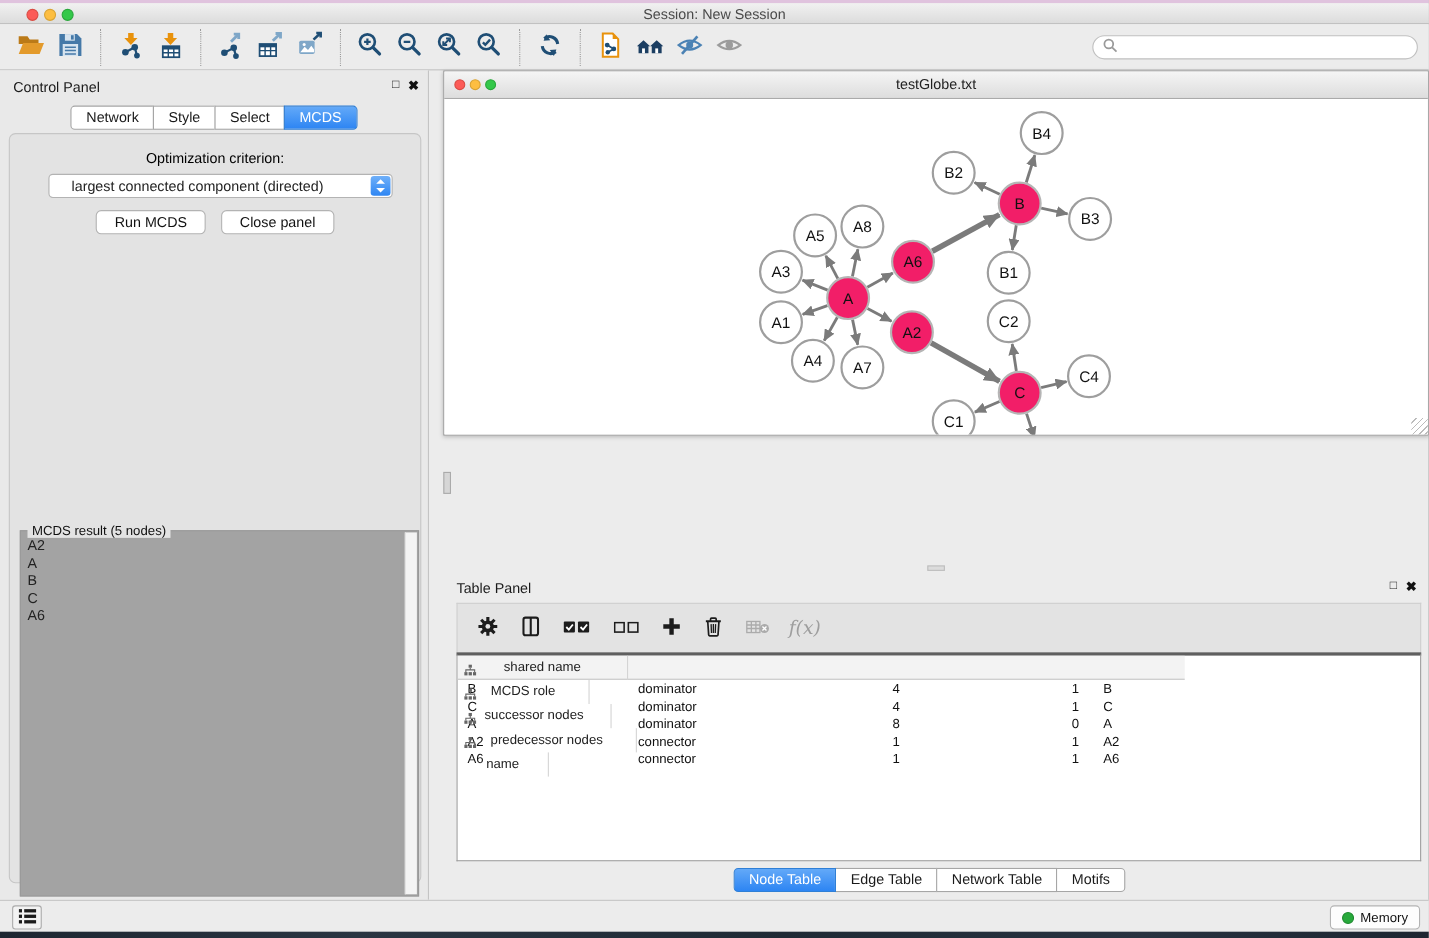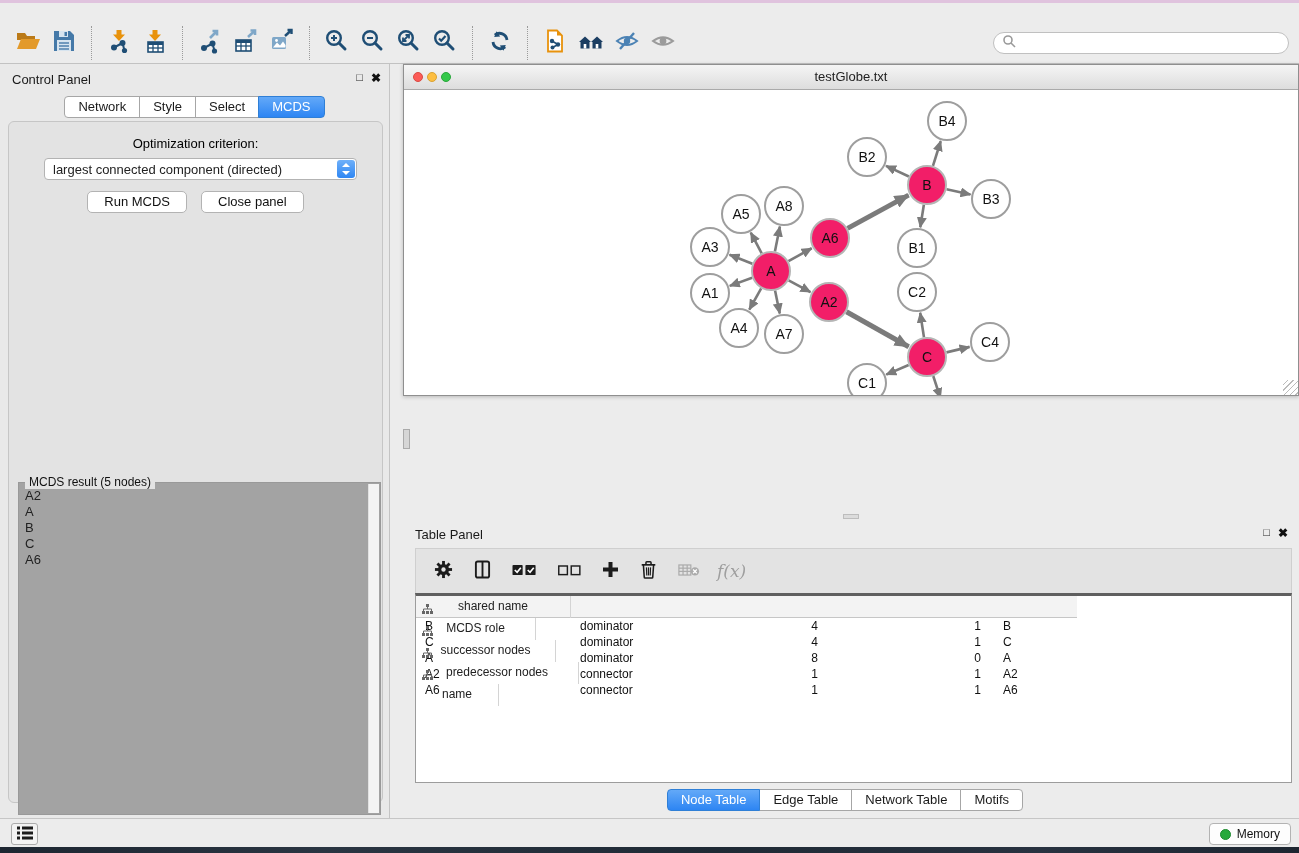--- a/index.html
+++ b/index.html
@@ -54,21 +54,21 @@
   .seg-tab:last-child { border-radius:0 4px 4px 0; }
   .seg-tab.active { background:linear-gradient(#63a9f8,#2d85f3); color:#fff; border-color:#2f7fd6; z-index:1; }
   .cp-body {
     position:absolute; left:8px; top:57px; width:375px; height:682px;
     background:#e3e3e3; border:1px solid #c6c6c6; border-radius:6px;
   }
   .opt-label { position:absolute; left:0; right:0; top:14px; text-align:center; font-size:13px; color:#000000; }
   .dropdown {
     position:absolute; left:35px; top:36px; width:313px; height:22px;
     background:#fff; border:1px solid #b3b3b3; border-radius:4px;
-    display:flex; align-items:center; padding-left:8px; font-size:13px;
+    display:flex; align-items:center; padding-left:20px; font-size:13px;
   }
   .dd-value { flex:1; overflow:hidden; white-space:nowrap; }
   .dd-stepper {
     width:18px; height:18px; margin-right:1px; border-radius:3px;
     background:linear-gradient(#6fb0f9,#2e86f3); position:relative; flex:0 0 auto;
   }
   .dd-stepper::before, .dd-stepper::after {
     content:""; position:absolute; left:5px; border-left:4px solid transparent; border-right:4px solid transparent;
   }
   .dd-stepper::before { top:3px; border-bottom:4px solid #fff; }
@@ -150,20 +150,26 @@
     background:linear-gradient(90deg,#1d2631,#2a3542 25%,#1f2a35 55%,#283240 80%,#1d2631);
   }
 </style>
 </head>
 <body>
 
 <div id="app">
 
   <div class="top-strip"></div>
 
+  <div class="titlebar">
+    <span class="tl red"></span>
+    <span class="tl yellow"></span>
+    <span class="tl green"></span>
+    <div class="title">Session: New Session</div>
+  </div>
 
   <div class="toolbar">
     <div class="tb-btn">
         <span><svg viewBox="0 0 26 26">
             <path d="M2 5 h8 l2 3 h8 v4 H2z" fill="#bb7a18"></path>
             <path d="M2 21 l4-10 h19 l-4 10z" fill="#e39a2b"></path>
           </svg></span>
       </div>
     <div class="tb-btn">
         <span><svg viewBox="0 0 26 26">

